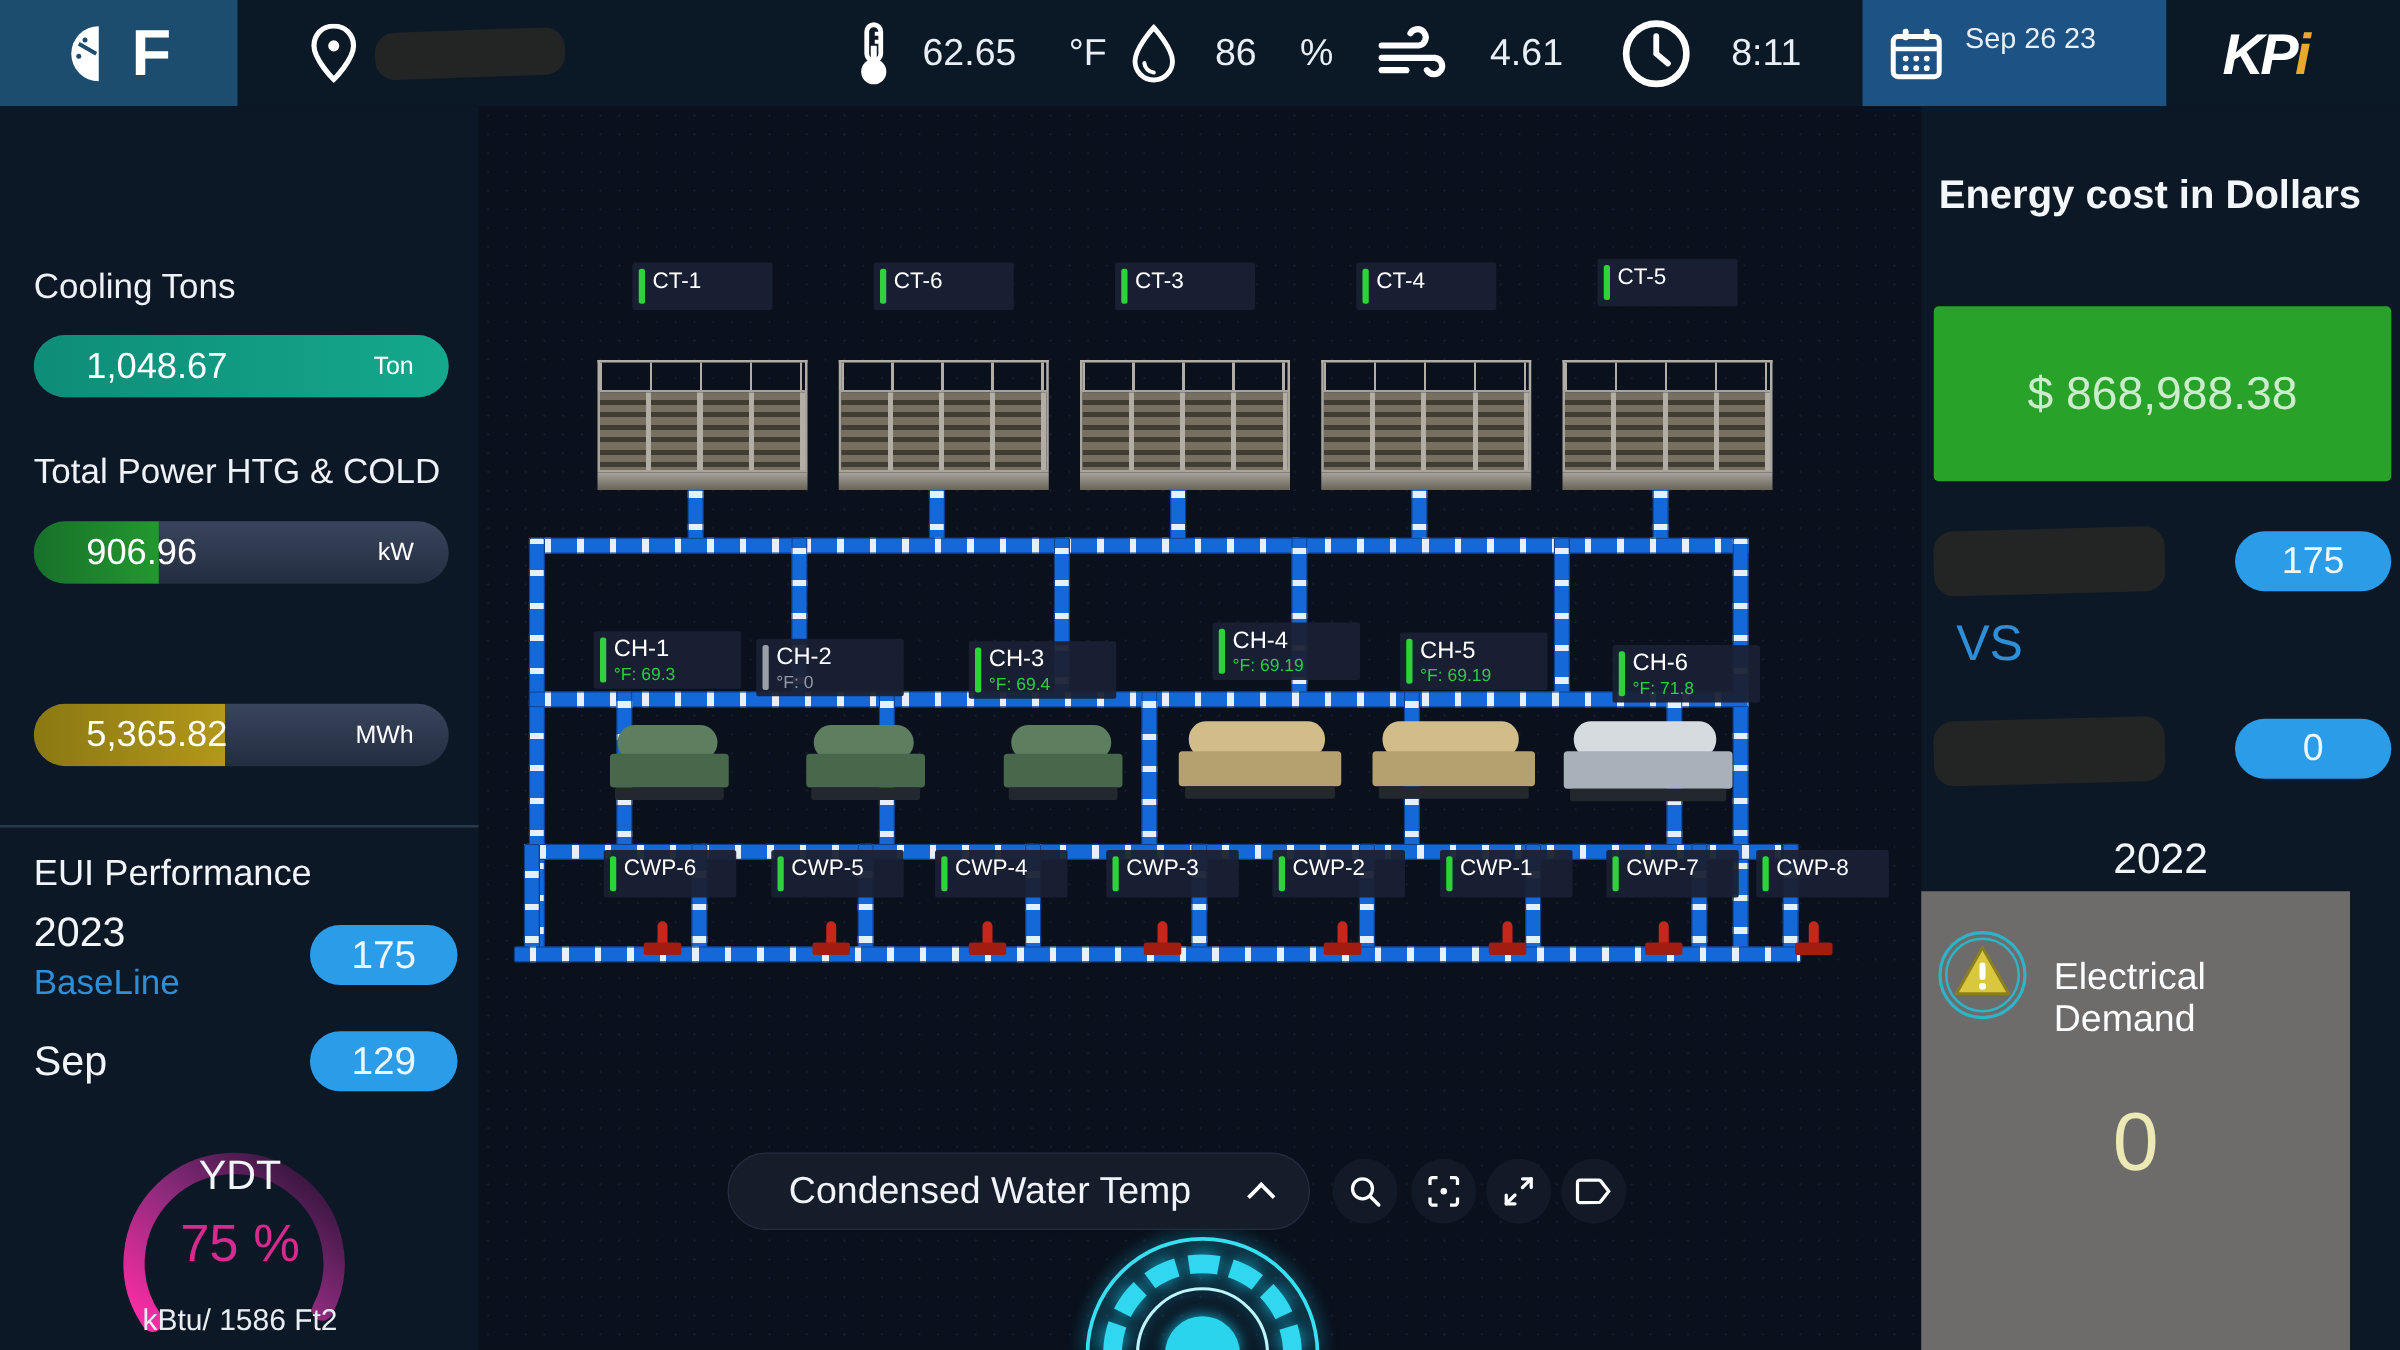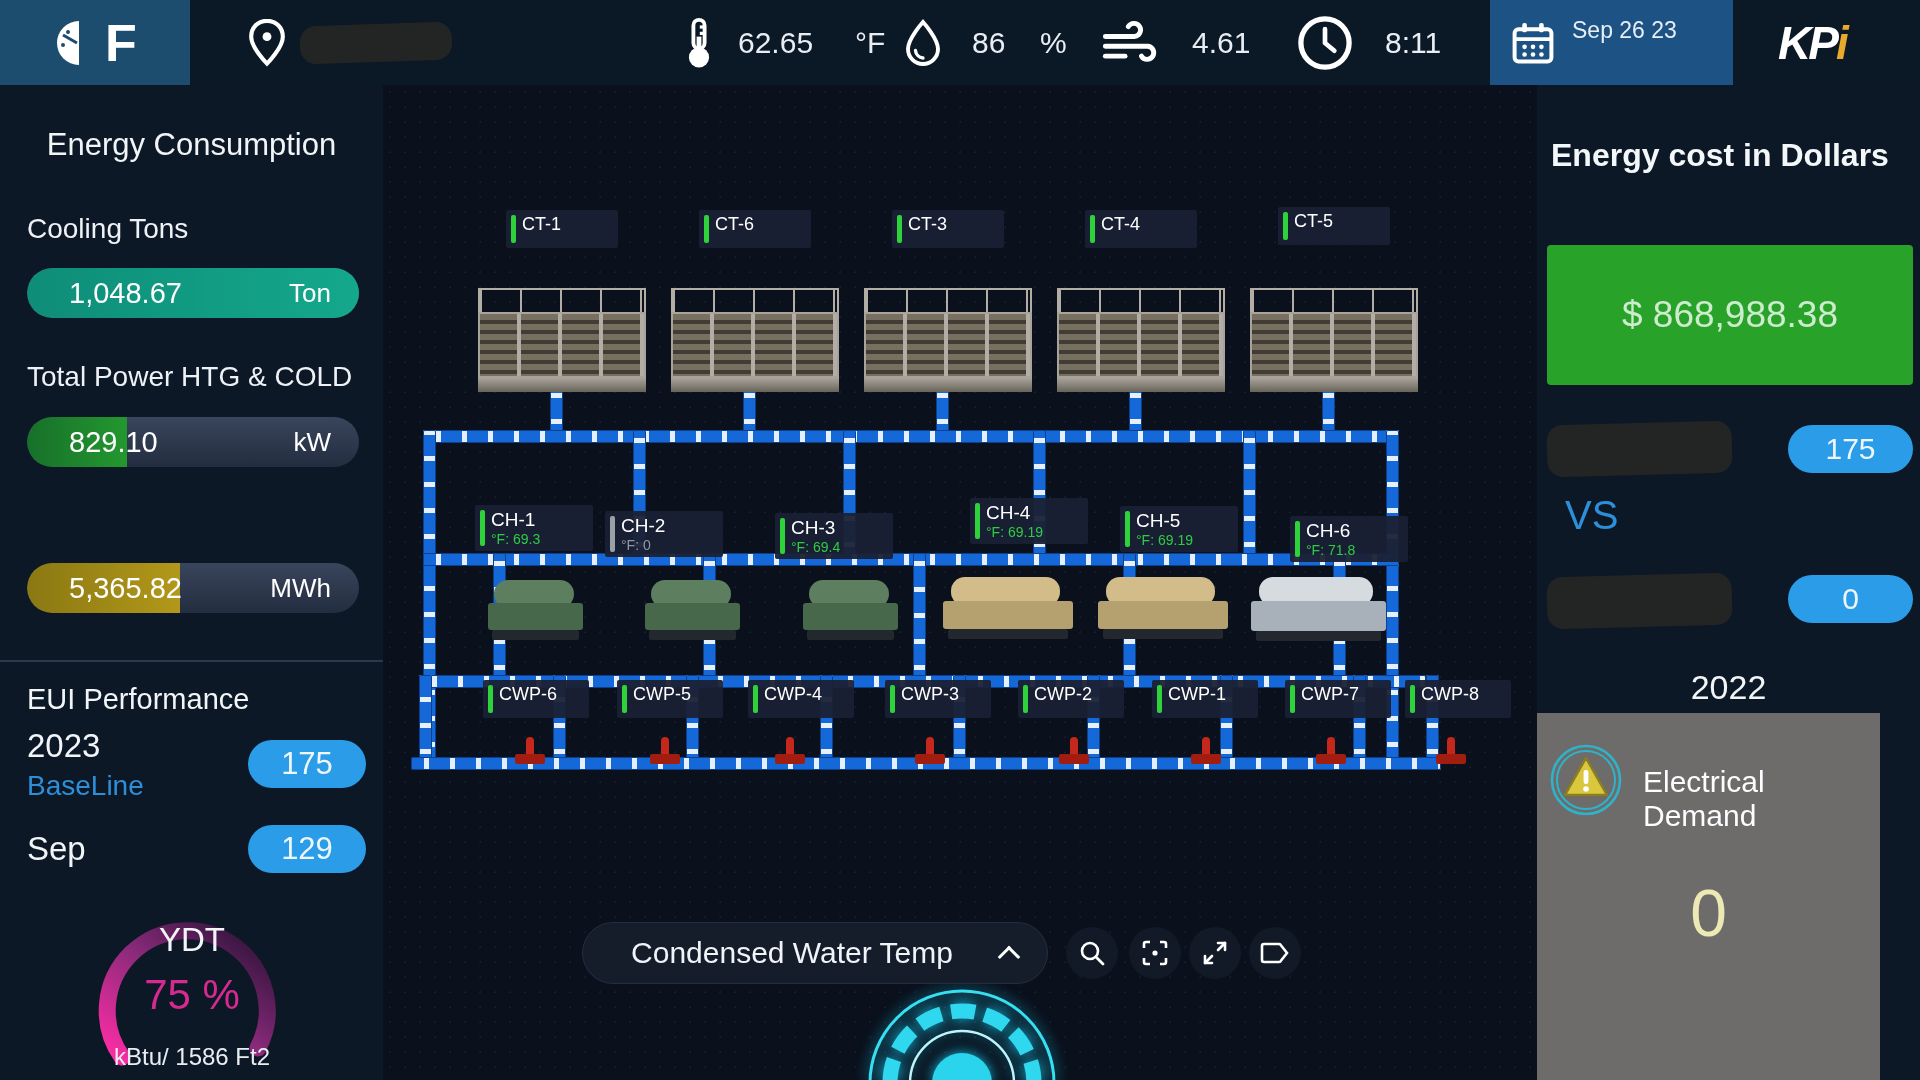--- a/index.html
+++ b/index.html
@@ -27,21 +27,21 @@
   .sidebar { position:absolute; left:0; top:85px; width:383px; height:995px; background:#0d1826; }
   .sb-title { position:absolute; left:0; width:100%; text-align:center; top:42px; font-size:31px; color:#f2f5f8; }
   .metric-label { position:absolute; left:27px; font-size:28px; color:#eef2f6; }
   .metric-bar { position:absolute; left:27px; width:332px; height:50px; border-radius:25px;
     background:linear-gradient(180deg,#39455c,#232d40); overflow:hidden; }
   .metric-fill { position:absolute; left:0; top:0; bottom:0; border-radius:25px 0 0 25px; }
   .fill-teal { background:linear-gradient(90deg,#0e8d78,#14a88d); }
   .fill-green { background:linear-gradient(90deg,#17702a,#23982f); }
   .fill-gold { background:linear-gradient(90deg,#8a7812,#b2981a); }
   .metric-val { position:absolute; left:42px; top:0; height:50px; line-height:50px; font-size:29px; color:#fff; }
-  .metric-unit { position:absolute; right:28px; top:0; height:50px; line-height:50px; font-size:26px; color:#fff; }
+  .metric-unit { position:absolute; right:28px; top:0; height:50px; line-height:50px; font-size:20px; color:#fff; }
   .sb-divider { position:absolute; left:0; top:575px; width:383px; height:2px; background:#2a3a4c; }
   .eui-title { position:absolute; left:27px; top:598px; font-size:29px; color:#f2f5f8; }
   .eui-year { position:absolute; left:27px; font-size:33px; color:#f2f5f8; }
   .eui-sub { position:absolute; left:27px; font-size:28px; color:#2e8fd9; }
   .badge { position:absolute; left:248px; width:118px; height:48px; border-radius:24px; background:#2b9ce8;
     color:#eef6fc; font-size:31px; text-align:center; line-height:48px; }
   .gaugebox { position:absolute; left:27px; top:818px; width:330px; height:177px; }
   .gaugebox svg { position:absolute; left:48px; top:2px; }
   .g-label { position:absolute; width:100%; text-align:center; top:18px; font-size:33px; color:#f2f5f8; }
   .g-val { position:absolute; width:100%; text-align:center; top:68px; font-size:42px; color:#d62a90; }
@@ -168,33 +168,32 @@
       </svg>
       <span class="tb-val">Sep 26 23</span>
     </div>
     <div class="kpi-logo">
       <span class="kp">KP</span>
         <span class="i">i</span>
     </div>
   </div>
 
   <div class="sidebar">
-    <div class="sb-title">Energy Consumption</div>
 
     <div class="metric-label" style="top:128px">Cooling Tons</div>
     <div class="metric-bar" style="top:183px">
       <div class="metric-fill fill-teal" style="width:100%"></div>
       <span class="metric-val">1,048.67</span>
       <span class="metric-unit">Ton</span>
     </div>
 
     <div class="metric-label" style="top:276px">Total Power HTG &amp; COLD</div>
     <div class="metric-bar" style="top:332px">
       <div class="metric-fill fill-green" style="width:30%"></div>
-      <span class="metric-val">829.10</span>
+      <span class="metric-val">906.96</span>
       <span class="metric-unit">kW</span>
     </div>
 
     <div class="metric-bar" style="top:478px">
       <div class="metric-fill fill-gold" style="width:46%"></div>
       <span class="metric-val">5,365.82</span>
       <span class="metric-unit">MWh</span>
     </div>
 
     <div class="sb-divider"></div>

